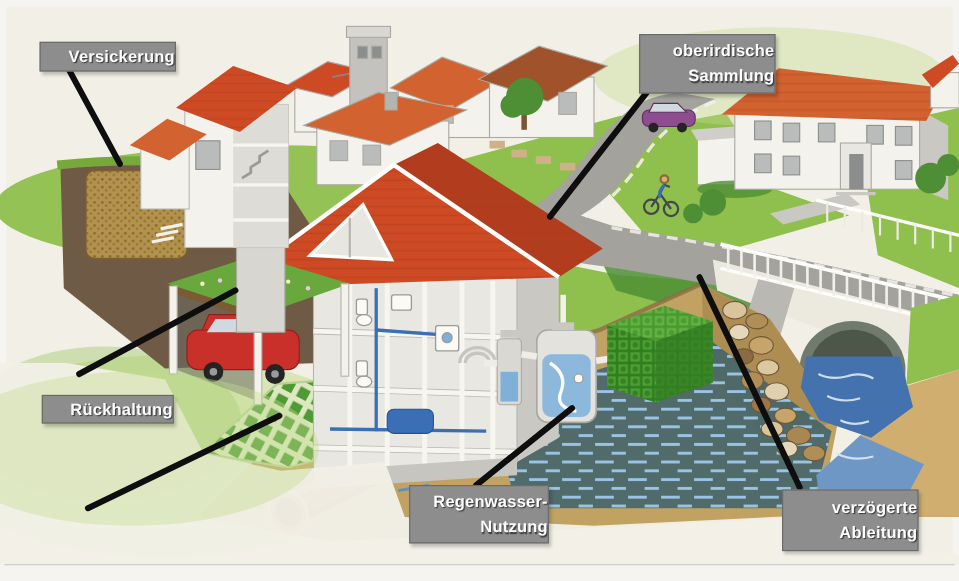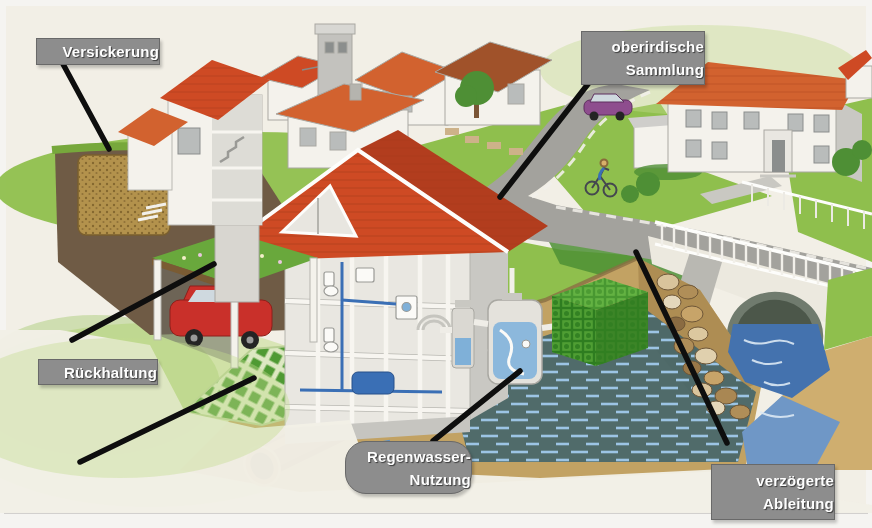--- a/index.html
+++ b/index.html
@@ -398,22 +398,22 @@
 <div class="label" style="left:36px;top:38px;width:122px;height:25px;">
   <span>Versickerung</span>
 </div>
 <div class="label" style="left:581px;top:31px;width:122px;height:52px;">
   <span>oberirdische</span>
   <span>Sammlung</span>
 </div>
 <div class="label" style="left:38px;top:341px;width:118px;height:24px;margin-top:18px;">
   <span>Rückhaltung</span>
 </div>
-<div class="label" style="left:345px;top:441px;width:125px;height:51px;border-radius:21px;">
+<div class="label" style="left:372px;top:441px;width:125px;height:51px;">
   <span>Regenwasser-</span>
   <span>Nutzung</span>
 </div>
-<div class="label" style="left:711px;top:464px;width:122px;height:54px;">
+<div class="label" style="left:711px;top:445px;width:122px;height:54px;">
   <span>verzögerte</span>
   <span>Ableitung</span>
 </div>
 
 </div>
 
 </body></html>

